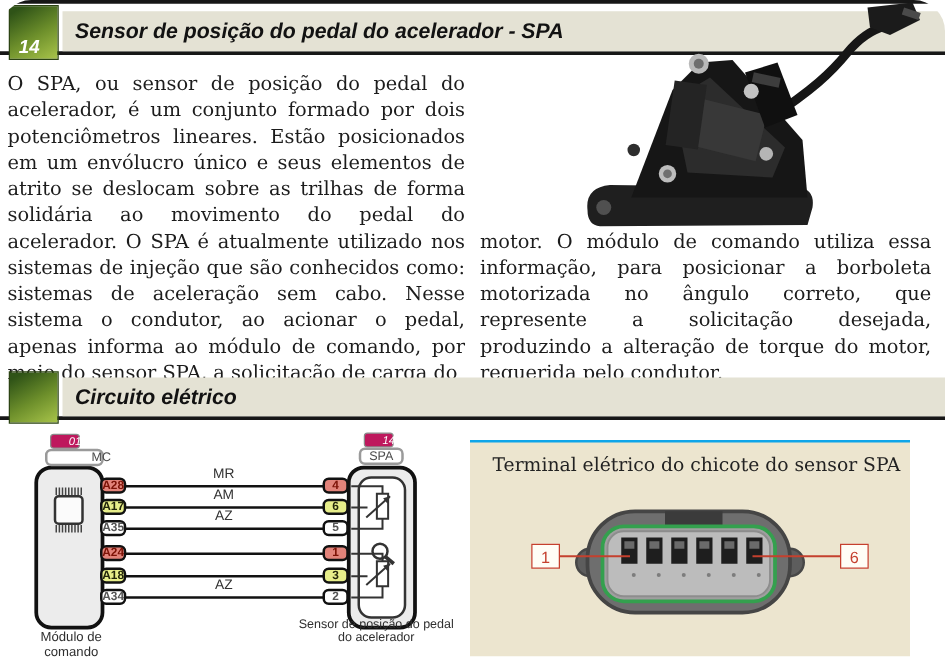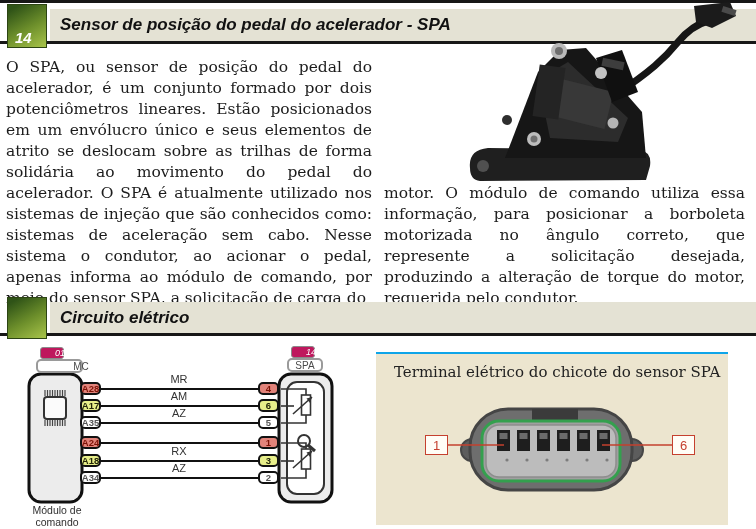--- a/index.html
+++ b/index.html
@@ -1,17 +1,17 @@
 <!DOCTYPE html>
 <html style="--green-dark: #2f5317; --green-light: #a8c44a; --header-bar: #e4e2d4; --panel-bg: #ece5cf; --pin-red: #e2837a; --pin-yellow: #e7ee8a; --callout-red: #c5402e;"><head>
 <meta charset="utf-8">
 <style>
   html,body{margin:0;padding:0;background:#fff;}
   #page{position:relative;width:756px;height:529px;background:#fff;overflow:hidden;
-        font-family:"Liberation Sans",sans-serif;}
+        font-family:"Liberation Sans",sans-serif;border-radius:25px;}
   .rule{position:absolute;left:0;right:0;height:3px;background:#171717;}
   .hdr-bar{position:absolute;left:50px;right:0;height:32px;background:var(--header-bar);}
   .hdr-title{position:absolute;left:10px;top:1px;font-family:"Liberation Sans",sans-serif;
              font-weight:bold;font-style:italic;font-size:17px;color:#121212;line-height:30px;white-space:nowrap;}
   .green-box{position:absolute;left:7px;width:38px;
              background:linear-gradient(150deg,var(--green-dark) 10%,#6d8f2b 55%,var(--green-light) 100%);
              border:1px solid #2c4413;}
   .green-num{position:absolute;left:7px;bottom:1px;color:#fff;font-weight:bold;font-style:italic;font-size:15px;}
   .serif-text{position:absolute;font-family:"DejaVu Serif",serif;font-size:15.5px;line-height:21px;
               color:#1c1c1c;text-align:justify;}
@@ -164,28 +164,28 @@
   <div class="pin pin-yellow" style="left:258px;top:399px;">6</div>
 
   <div class="pin pin-white" style="left:80px;top:416px;">A35</div>
   <div class="wire-label" style="top:407px;">AZ</div>
   <div class="pin pin-white" style="left:258px;top:416px;">5</div>
 
   <div class="pin pin-red" style="left:80px;top:436px;">A24</div>
   <div class="pin pin-red" style="left:258px;top:436px;">1</div>
 
   <div class="pin pin-yellow" style="left:80px;top:454px;">A18</div>
-  <div class="wire-label" style="top:445px;">RX</div>
   <div class="pin pin-yellow" style="left:258px;top:454px;">3</div>
 
   <div class="pin pin-white" style="left:80px;top:471px;">A34</div>
   <div class="wire-label" style="top:462px;">AZ</div>
   <div class="pin pin-white" style="left:258px;top:471px;">2</div>
 
   <div class="caption" style="left:14px;top:505px;width:86px;">Módulo de comando</div>
+  <div class="caption" style="left:238px;top:494px;width:126px;font-size:10px;line-height:11px;">Sensor de posição do pedal do acelerador</div>
 
   <div id="terminal-panel">
     <div id="terminal-title">Terminal elétrico do chicote do sensor SPA</div>
     <svg style="left:0;top:0;" width="352" height="173" viewBox="0 0 352 173">
 
       <circle cx="96" cy="96" r="11" fill="#5d5d5d" stroke="#474747" stroke-width="2"></circle>
       <circle cx="256" cy="96" r="11" fill="#5d5d5d" stroke="#474747" stroke-width="2"></circle>
 
       <rect x="94" y="55" width="162" height="81" rx="38" fill="#6e6e6e" stroke="#454545" stroke-width="3"></rect>
       <rect x="156" y="55" width="46" height="13" fill="#3b3b3b"></rect>

